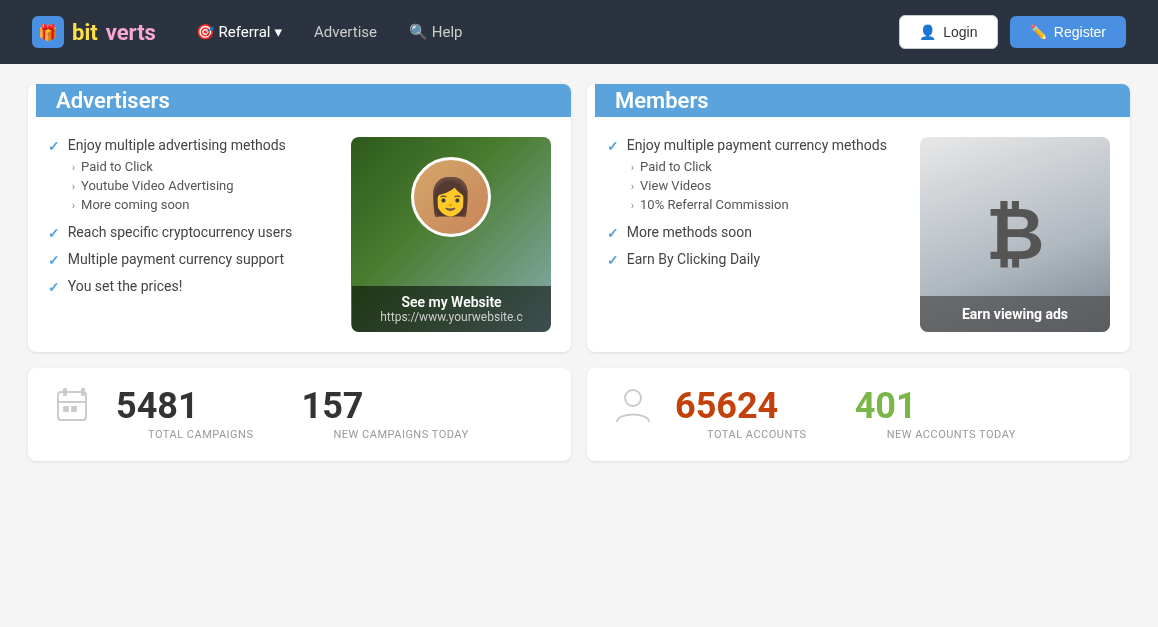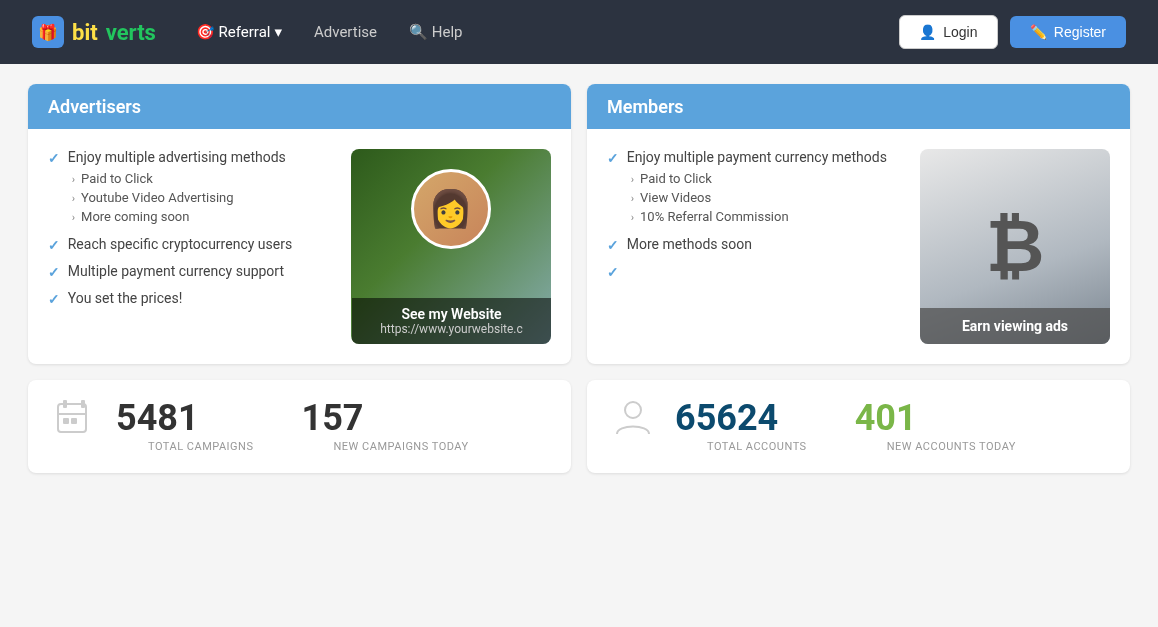--- a/index.html
+++ b/index.html
@@ -28,21 +28,21 @@
       height: 32px;
       background: #4a90e2;
       border-radius: 6px;
       display: flex;
       align-items: center;
       justify-content: center;
       color: #fff;
       font-size: 16px;
     }
     .logo-bit { color: #fde047; }
-    .logo-verts { color: #22c55e; }
+    .logo-verts { color: #f9a8d4; }
     .nav-links {
       display: flex;
       align-items: center;
       gap: 32px;
       flex: 1;
     }
     .nav-link {
       color: #ccc;
       text-decoration: none;
       font-size: 15px;
@@ -96,24 +96,25 @@
       gap: 16px;
       margin-bottom: 16px;
     }
     .panel {
       background: #fff;
       border-radius: 8px;
       overflow: hidden;
       box-shadow: 0 1px 3px rgba(0,0,0,0.1);
     }
     .panel-header {
-      padding: 12px 20px;
-      font-size: 18px;
+      padding: 4px 20px;
+      font-size: 22px;
       font-weight: 600;
       color: #fff;
+      margin-left: 8px;
     }
     .panel-header-advertisers {
       background: #5ba3dc;
     }
     .panel-header-members {
       background: #5ba3dc;
     }
     .panel-body {
       padding: 20px;
       display: flex;
@@ -268,21 +269,21 @@
       margin-left: 60px;
     }
     .stat-item {}
     .stat-value {
       font-size: 36px;
       font-weight: 700;
       color: #333;
       line-height: 1;
     }
     .stat-value-blue {
-      color: #0c4a6e;
+      color: #c2410c;
     }
     .stat-value-green {
       color: #7ab648;
     }
     .stat-label {
       font-size: 11px;
       color: #999;
       text-transform: uppercase;
       letter-spacing: 0.5px;
       margin-top: 4px;
@@ -425,20 +426,23 @@
 
           <li>
             <span class="check-icon">✓</span>
             <div class="li-content">
               <span>More methods soon</span>
             </div>
           </li>
 
           <li>
             <span class="check-icon">✓</span>
+            <div class="li-content">
+              <span>Earn By Clicking Daily</span>
+            </div>
           </li>
 
         </ul>
 
         <div class="bitcoin-card">
           <div class="bitcoin-symbol">₿</div>
           <div class="bitcoin-label-bar">Earn viewing ads</div>
         </div>
 
       </div>

